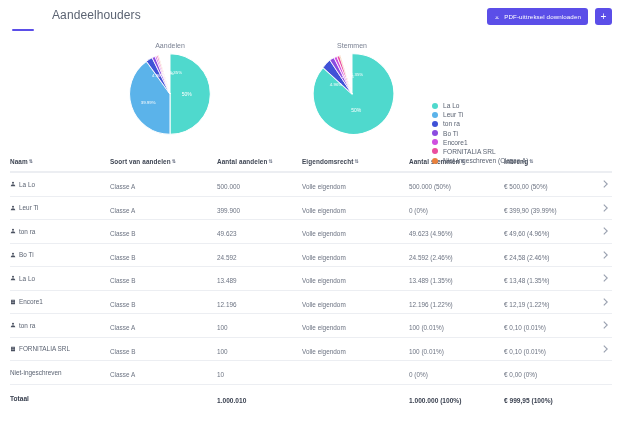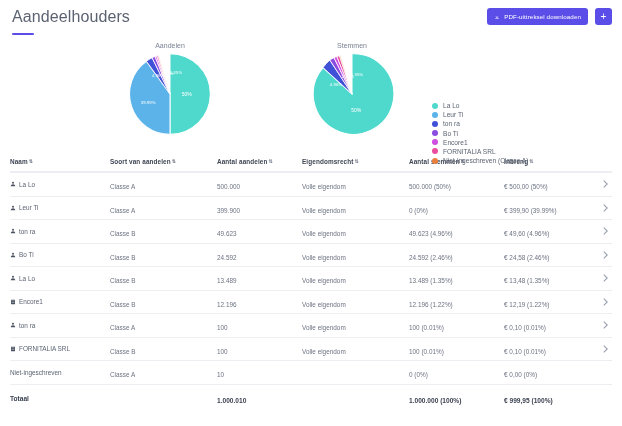--- a/index.html
+++ b/index.html
@@ -12,24 +12,25 @@
   }
   .page { position: relative; width: 622px; height: 426px; background:#fff; }
 
   
   .header {
     position: relative;
     height: 40px;
     padding: 8px 12px 0 12px;
   }
   .page-title {
-    font-size: 16px;
+    font-size: 12px;
     color: #5b6372;
     letter-spacing: .1px;
     font-weight: 400;
+    margin-left: 40px;
   }
   .title-underline {
     margin-top: 7px;
     width: 22px; height: 2px;
     background: #5b4ee8;
     border-radius: 2px;
   }
   .header-actions {
     position: absolute;
     top: 8px; right: 10px;

